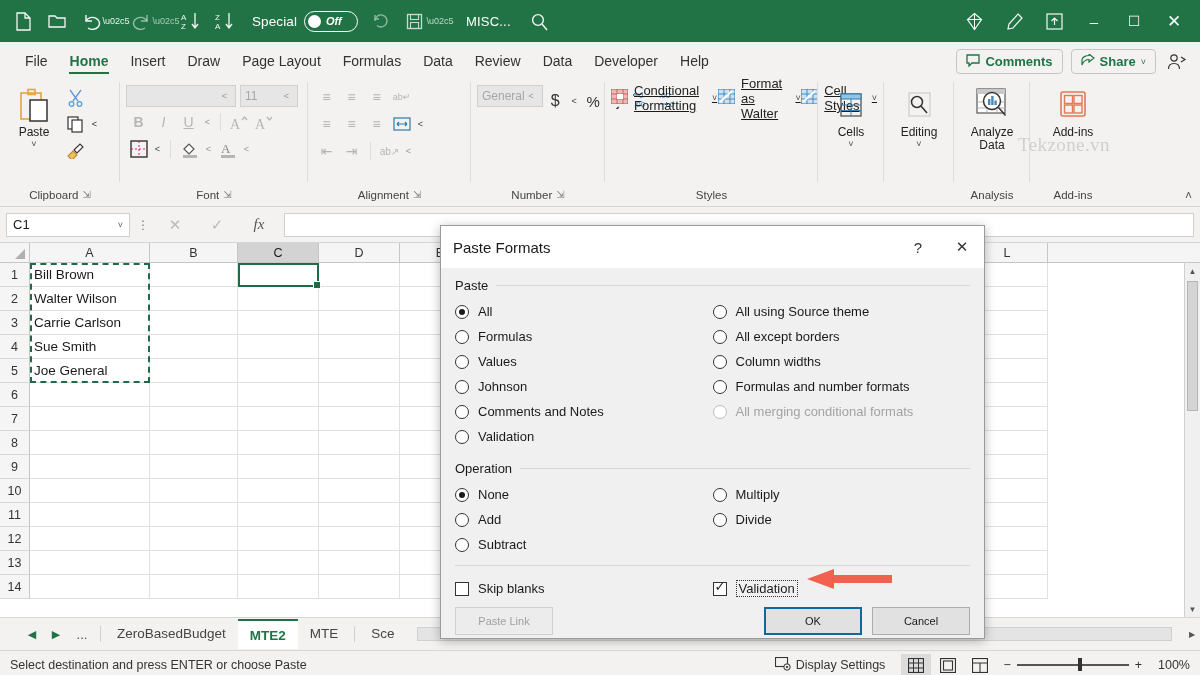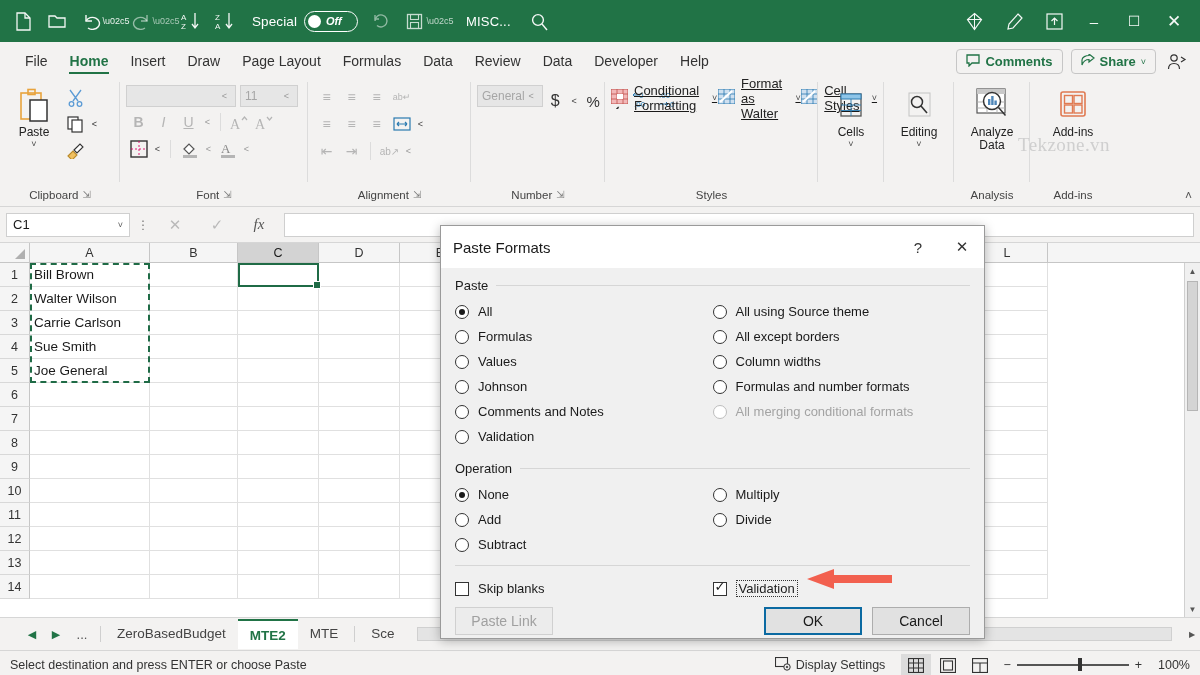--- a/index.html
+++ b/index.html
@@ -178,21 +178,21 @@
     position:relative; flex:none; }
   .radio.dis { border-color:#bdbdbd; }
   .radio.on:after { content:""; position:absolute; left:3px; top:3px; width:6px; height:6px;
     border-radius:50%; background:#1a1a1a; }
   .cbox { width:14px; height:14px; border:1.3px solid #333; background:#fff; position:relative; flex:none; }
   .cbox.on:after { content:"\2713"; position:absolute; left:1px; top:-4px; font-size:13px; color:#1a1a1a; }
   .hr { height:1px; background:#d6d6d6; margin:8px 0 10px 0; }
   .focusbox { border:1px dotted #333; padding:0 2px; }
   .dlg-foot { display:flex; align-items:center; padding:0 14px; margin-top:6px; }
   .btn { height:28px; min-width:98px; border:1px solid #adadad; background:#e1e1e1;
-    font-size:14px; color:#1a1a1a; display:flex; align-items:center; justify-content:center; }
+    font-size:11px; color:#1a1a1a; display:flex; align-items:center; justify-content:center; }
   .btn.dis { color:#a0a0a0; background:#ececec; border-color:#d0d0d0; }
   .btn.primary { border:2px solid #0b6aa2; }
 
   .arrow-anno { position:absolute; left:800px; top:568px; width:92px; height:22px; }
   .watermark { position:absolute; left:1018px; top:58px; font-size:19px; color:#cfcfcf;
     font-family:"Liberation Serif", serif; letter-spacing:.4px; pointer-events:none; }
 </style>
 </head>
 <body>
 

